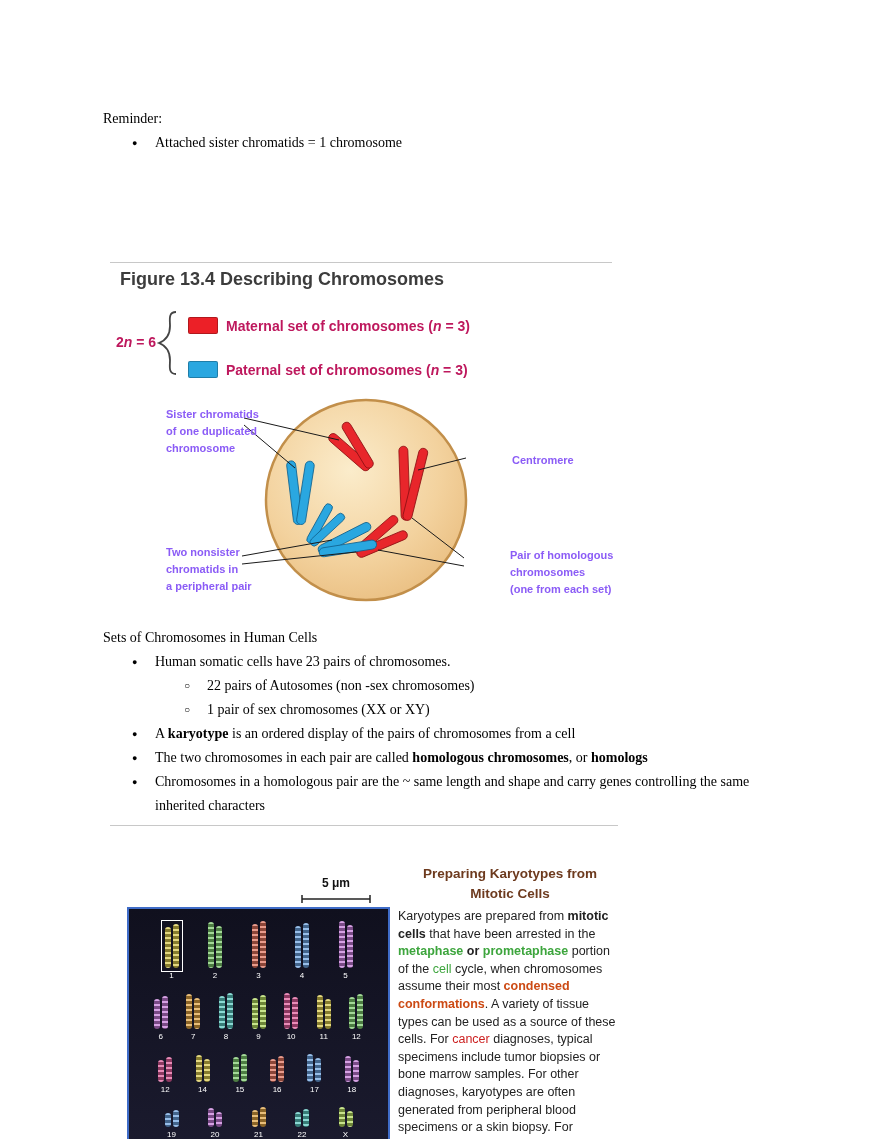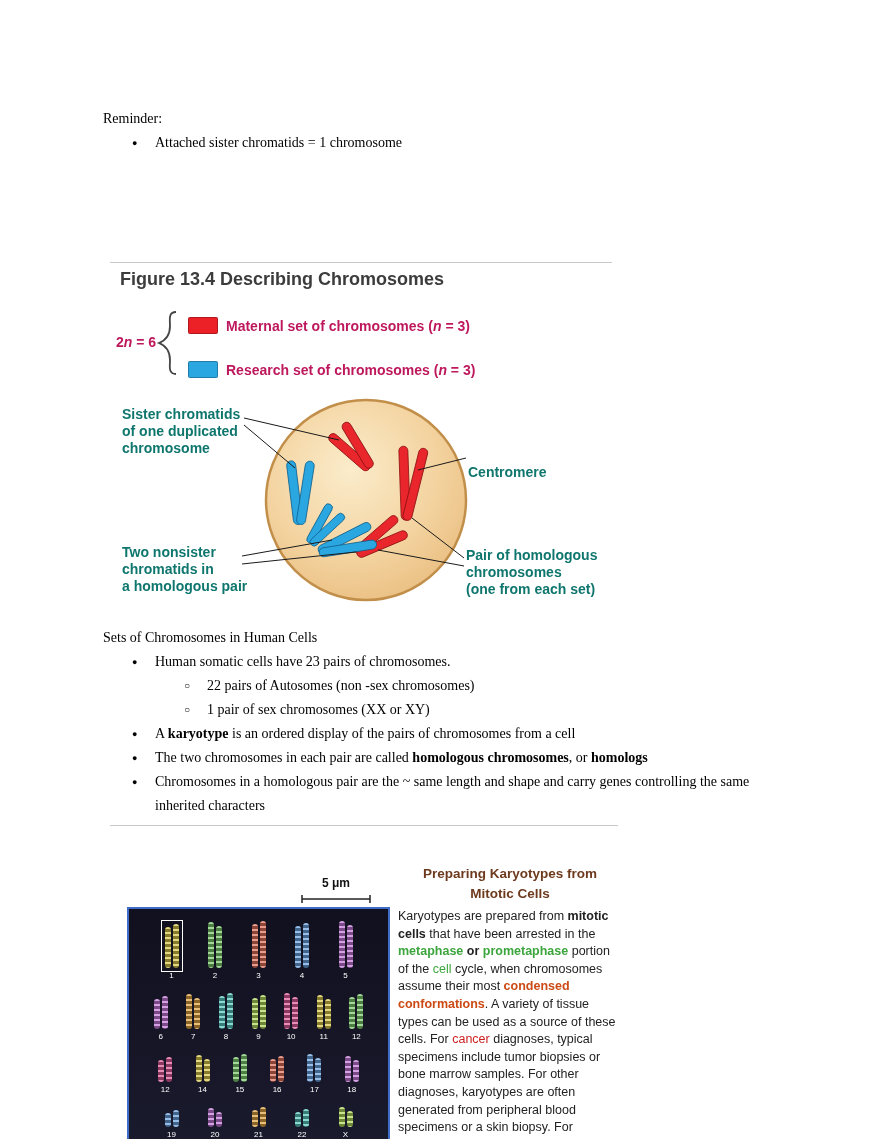--- a/index.html
+++ b/index.html
@@ -18,21 +18,21 @@
   .hairline { position:absolute; height:1px; background:#c8c8c8; }
 
   .fig-title { position:absolute; font-family:"Liberation Sans", sans-serif; font-weight:bold;
                font-size:18px; line-height:25px; color:#3c3c3c; white-space:pre-line; }
 
   .legend-text { position:absolute; font-family:"Liberation Sans", sans-serif; font-weight:bold;
                  font-size:14px; line-height:17px; color:#be185d; }
   .swatch { position:absolute; width:30px; height:17px; border-radius:2px; border:1px solid rgba(0,0,0,.25); }
 
   .sans-label { position:absolute; font-family:"Liberation Sans", sans-serif; font-weight:bold;
-                font-size:14px; line-height:17px; color:#0f766e; white-space:pre-line; }
+                font-size:11px; line-height:17px; color:#8b5cf6; white-space:pre-line;margin-left:44px; }
 
   .cell-svg { position:absolute; left:110px; top:390px; }
   .brace-svg { position:absolute; left:156px; top:310px; }
   .scalebar-svg { position:absolute; left:300px; top:894px; }
   .scale-label { position:absolute; left:300px; top:876px; width:72px; text-align:center;
                  font-family:"Liberation Sans", sans-serif; font-weight:bold; font-size:12px; color:#111; }
 
   
   .k-box { position:absolute; left:127px; top:907px; width:263px; height:300px;
            border:2px solid #3f6cc8; background:linear-gradient(#10101e,#1d1d32);
@@ -64,21 +64,21 @@
   <div class="hairline" style="left:110px; top:262px; width:502px;"></div>
   <div class="fig-title" style="left:120px; top:267px;">Figure 13.4 Describing Chromosomes</div>
 
   <div class="legend-text" style="left:116px; top:334px;"><span>2</span><span style="font-style: italic;">n</span><span> = 6</span></div>
   <svg class="brace-svg" width="22" height="66" viewBox="0 0 22 66">
     <path d="M20 2 C12 2 14 10 14 16 C14 26 8 31 3 33 C8 35 14 40 14 50 C14 56 12 64 20 64" fill="none" stroke="#444" stroke-width="1.8"></path>
   </svg>
   <div class="swatch" style="left: 188px; top: 317px; background: rgb(236, 32, 39);"></div>
   <div class="legend-text" style="left:226px; top:318px;"><span>Maternal set of chromosomes (</span><span style="font-style: italic;">n</span><span> = 3)</span></div>
   <div class="swatch" style="left: 188px; top: 361px; background: rgb(42, 167, 224);"></div>
-  <div class="legend-text" style="left:226px; top:362px;"><span>Research set of chromosomes (</span><span style="font-style: italic;">n</span><span> = 3)</span></div>
+  <div class="legend-text" style="left:226px; top:362px;"><span>Paternal set of chromosomes (</span><span style="font-style: italic;">n</span><span> = 3)</span></div>
 
   <svg class="cell-svg" width="540" height="228" viewBox="0 0 540 228">
     <defs>
       <radialGradient id="cellg" cx="42%" cy="35%" r="75%">
         <stop offset="0%" stop-color="#fbeccb"></stop>
         <stop offset="60%" stop-color="#f3d29e"></stop>
         <stop offset="100%" stop-color="#e8bb7c"></stop>
       </radialGradient>
     </defs>
     <circle cx="256" cy="110" r="100" fill="url(#cellg)" stroke="#c28f4a" stroke-width="2.5"></circle>
@@ -116,24 +116,24 @@
       <line x1="132" y1="166" x2="222" y2="150"></line>
       <line x1="132" y1="174" x2="246" y2="162"></line>
       <line x1="354" y1="168" x2="302" y2="128"></line>
       <line x1="354" y1="176" x2="268" y2="160"></line>
     </g>
   </svg>
 
   <div class="sans-label" style="left:122px; top:406px;">Sister chromatids
 of one duplicated
 chromosome</div>
-  <div class="sans-label" style="left:468px; top:464px;">Centromere</div>
+  <div class="sans-label" style="left:468px; top:452px;">Centromere</div>
   <div class="sans-label" style="left:122px; top:544px;">Two nonsister
 chromatids in
-a homologous pair</div>
+a peripheral pair</div>
   <div class="sans-label" style="left:466px; top:547px;">Pair of homologous
 chromosomes
 (one from each set)</div>
 
   <div class="doc-block" style="top:626px;">
     <div class="doc-line">Sets of Chromosomes in Human Cells</div>
     <div class="doc-line lvl1"><span>Human somatic cells have 23 pairs of chromosomes.</span></div>
     <div class="doc-line lvl2"><span>22 pairs of Autosomes (non -sex chromosomes)</span></div>
     <div class="doc-line lvl2"><span>1 pair of sex chromosomes (XX or XY)</span></div>
     <div class="doc-line lvl1"><span>A </span><span style="font-weight: bold;">karyotype</span><span> is an ordered display of the pairs of chromosomes from a cell</span></div>

